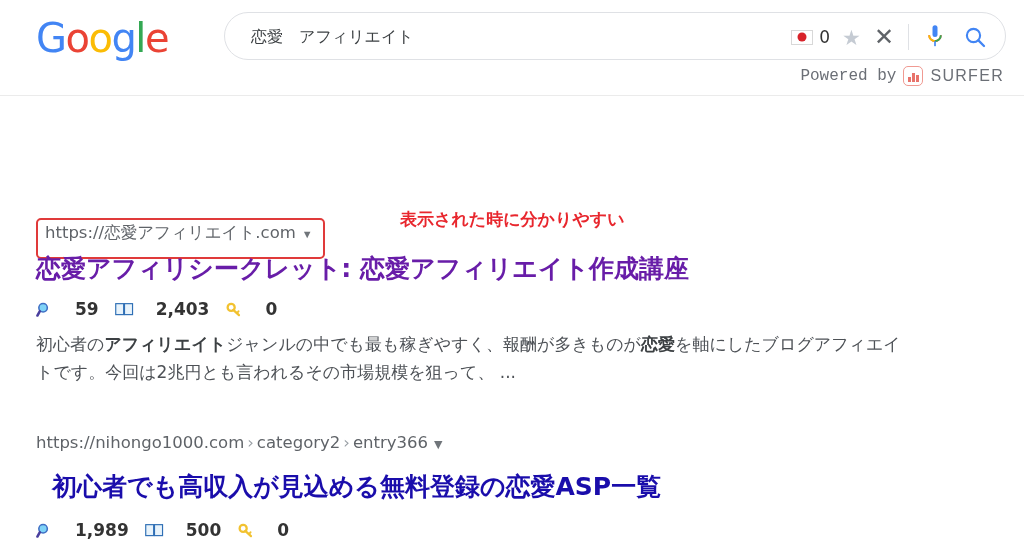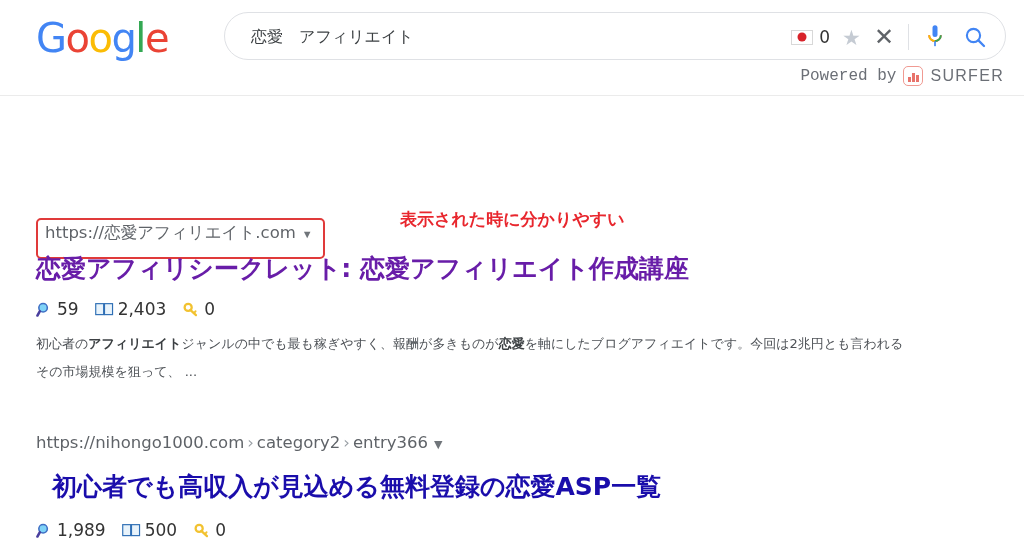--- a/index.html
+++ b/index.html
@@ -171,33 +171,33 @@
     height:22px;
   }
   .metric {
     display:flex;
     align-items:center;
     font-size:17px;
     color:#333;
     margin-right:16px;
     font-family:"DejaVu Sans","Liberation Sans",sans-serif;
   }
-  .metric .val { margin-left:4px; }
+  .metric .val { margin-left:22px;font-weight:bold; }
   .badge {
     border:1px solid #e0e0e0;
     border-radius:4px;
     padding:3px 9px 4px 9px;
     font-size:16px;
     color:#6b6f76;
     font-family:"Liberation Sans",sans-serif;
     background:#fff;
   }
 
   .snippet {
-    font-size:13px;
+    font-size:17px;
     line-height:28px;
     color:#4d5156;
     font-family:"DejaVu Sans","Liberation Sans",sans-serif;
     width:880px;
   }
   .snippet b { font-weight:700; color:#3c4043; }
 
   
   #callout {
     position:absolute;

